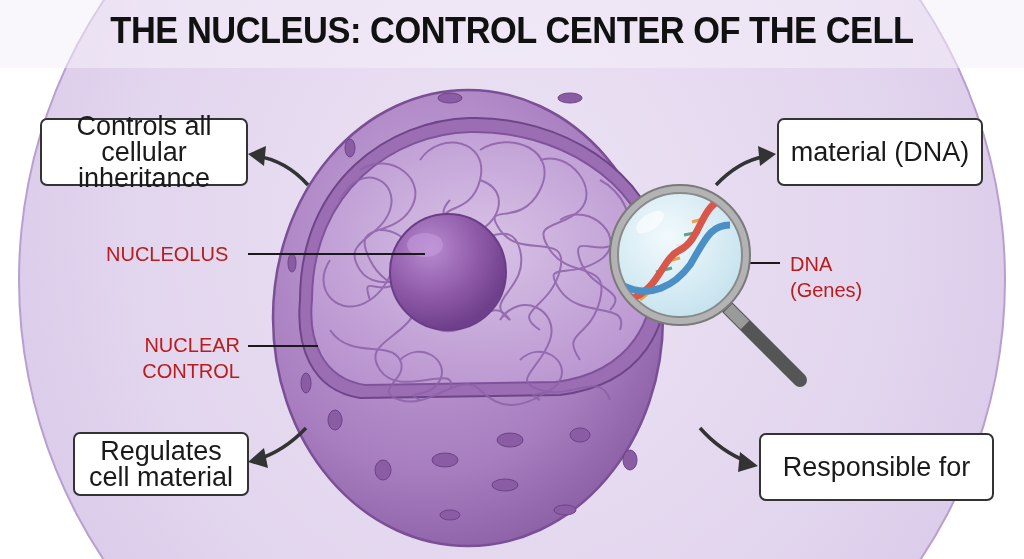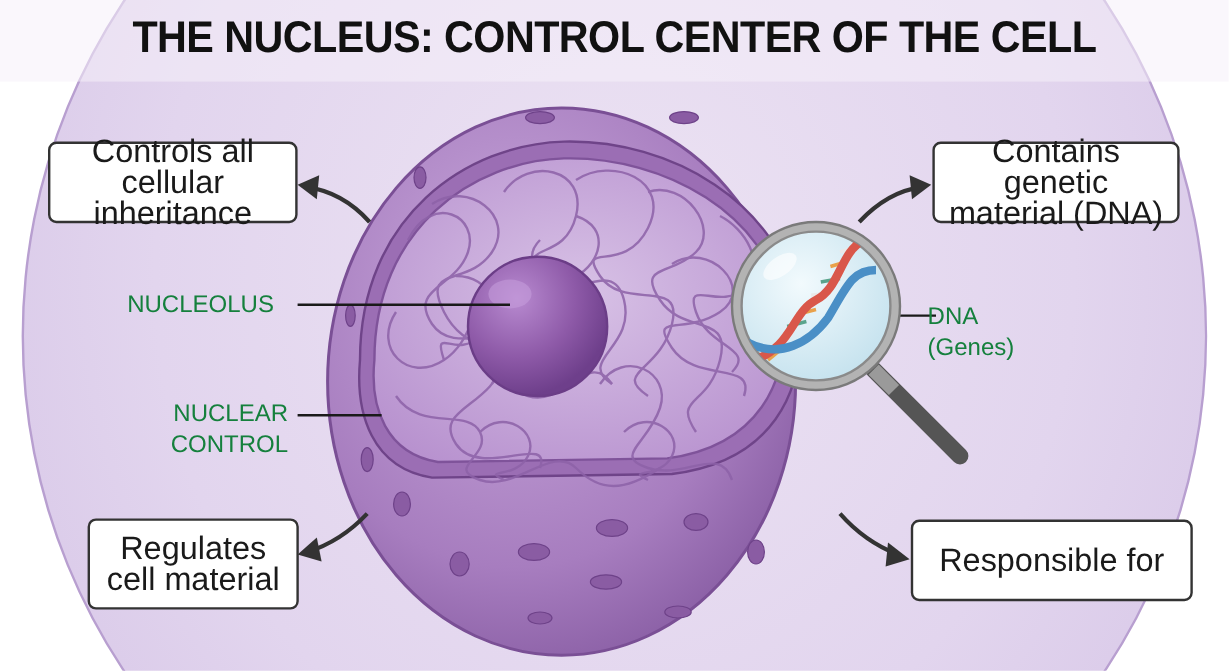--- a/index.html
+++ b/index.html
@@ -3,21 +3,21 @@
 <meta charset="utf-8">
 <style>
   html, body { margin:0; padding:0; }
   body { width:1024px; height:559px; overflow:hidden; background:#ffffff; position:relative; font-family:"Liberation Sans", sans-serif; }
   .stage { position:absolute; left:0; top:0; width:1024px; height:559px;padding-left:28px; }
   .cell-bg { position:absolute; left:18px; top:-220px; width:988px; height:1000px; border-radius:50%; background:radial-gradient(ellipse at 50% 45%, #ece3f3 0%, #e2d5ee 55%, #d2c0e4 100%); border:2px solid #b89fd0; box-sizing:border-box; }
   .title-band { position:absolute; left:0; top:0; width:1024px; height:68px; background:rgba(245,240,250,0.55); }
   .title { position:absolute; left:0; top:10px; width:1024px; text-align:center; font-family:"Liberation Sans", sans-serif; font-weight:bold; font-size:37px; letter-spacing:-0.5px; color:#111; transform:scaleX(0.93); }
   svg.art { position:absolute; left:0; top:0; }
   .callout { position:absolute; background:#fff; border:2px solid #333; border-radius:7px; box-sizing:border-box; text-align:center; font-size:27px; line-height:26px; color:#1a1a1a; display:flex; align-items:center; justify-content:center; padding:0 6px; }
-  .label { position:absolute; font-size:20px; line-height:26px; color:#15803d; }
+  .label { position:absolute; font-size:20px; line-height:26px; color:#b91c1c; }
 </style>
 </head>
 <body>
 
 <div class="stage">
   <div class="cell-bg"></div>
   <div class="title-band"></div>
   <div class="title">THE NUCLEUS: CONTROL CENTER OF THE CELL</div>
 
   <svg class="art" width="1024" height="559" viewBox="0 0 1024 559">
@@ -129,38 +129,37 @@
       </g>
       <ellipse cx="650" cy="222" rx="16" ry="8" fill="#ffffff" opacity="0.6" transform="rotate(-35 650 222)"></ellipse>
     </g>
   </svg>
 
   <div class="label" style="left:106px; top:241px;">NUCLEOLUS</div>
   <div class="label" style="left:104px; top:332px; text-align:right; width:136px;">
     <div>NUCLEAR</div>
     <div>CONTROL</div>
   </div>
-  <div class="label" style="left:773px; top:251px;">
+  <div class="label" style="left:790px; top:251px;">
     <div>DNA</div>
     <div>(Genes)</div>
   </div>
 
   <div class="callout" style="left:40px; top:118px; width:208px; height:68px;">
     <div>
       <div>Controls all</div>
       <div>cellular inheritance</div>
     </div>
   </div>
   <div class="callout" style="left:777px; top:118px; width:206px; height:68px;">
     <div>
-      <div>Contains genetic</div>
       <div>material (DNA)</div>
     </div>
   </div>
-  <div class="callout" style="left:73px; top:432px; width:176px; height:76px;text-align:center;">
+  <div class="callout" style="left:73px; top:432px; width:176px; height:64px;text-align:center;">
     <div>
       <div>Regulates</div>
       <div>cell material</div>
     </div>
   </div>
   <div class="callout" style="left:759px; top:433px; width:235px; height:68px;text-align:center;">
     <div>
       <div>Responsible for</div>
     </div>
   </div>

